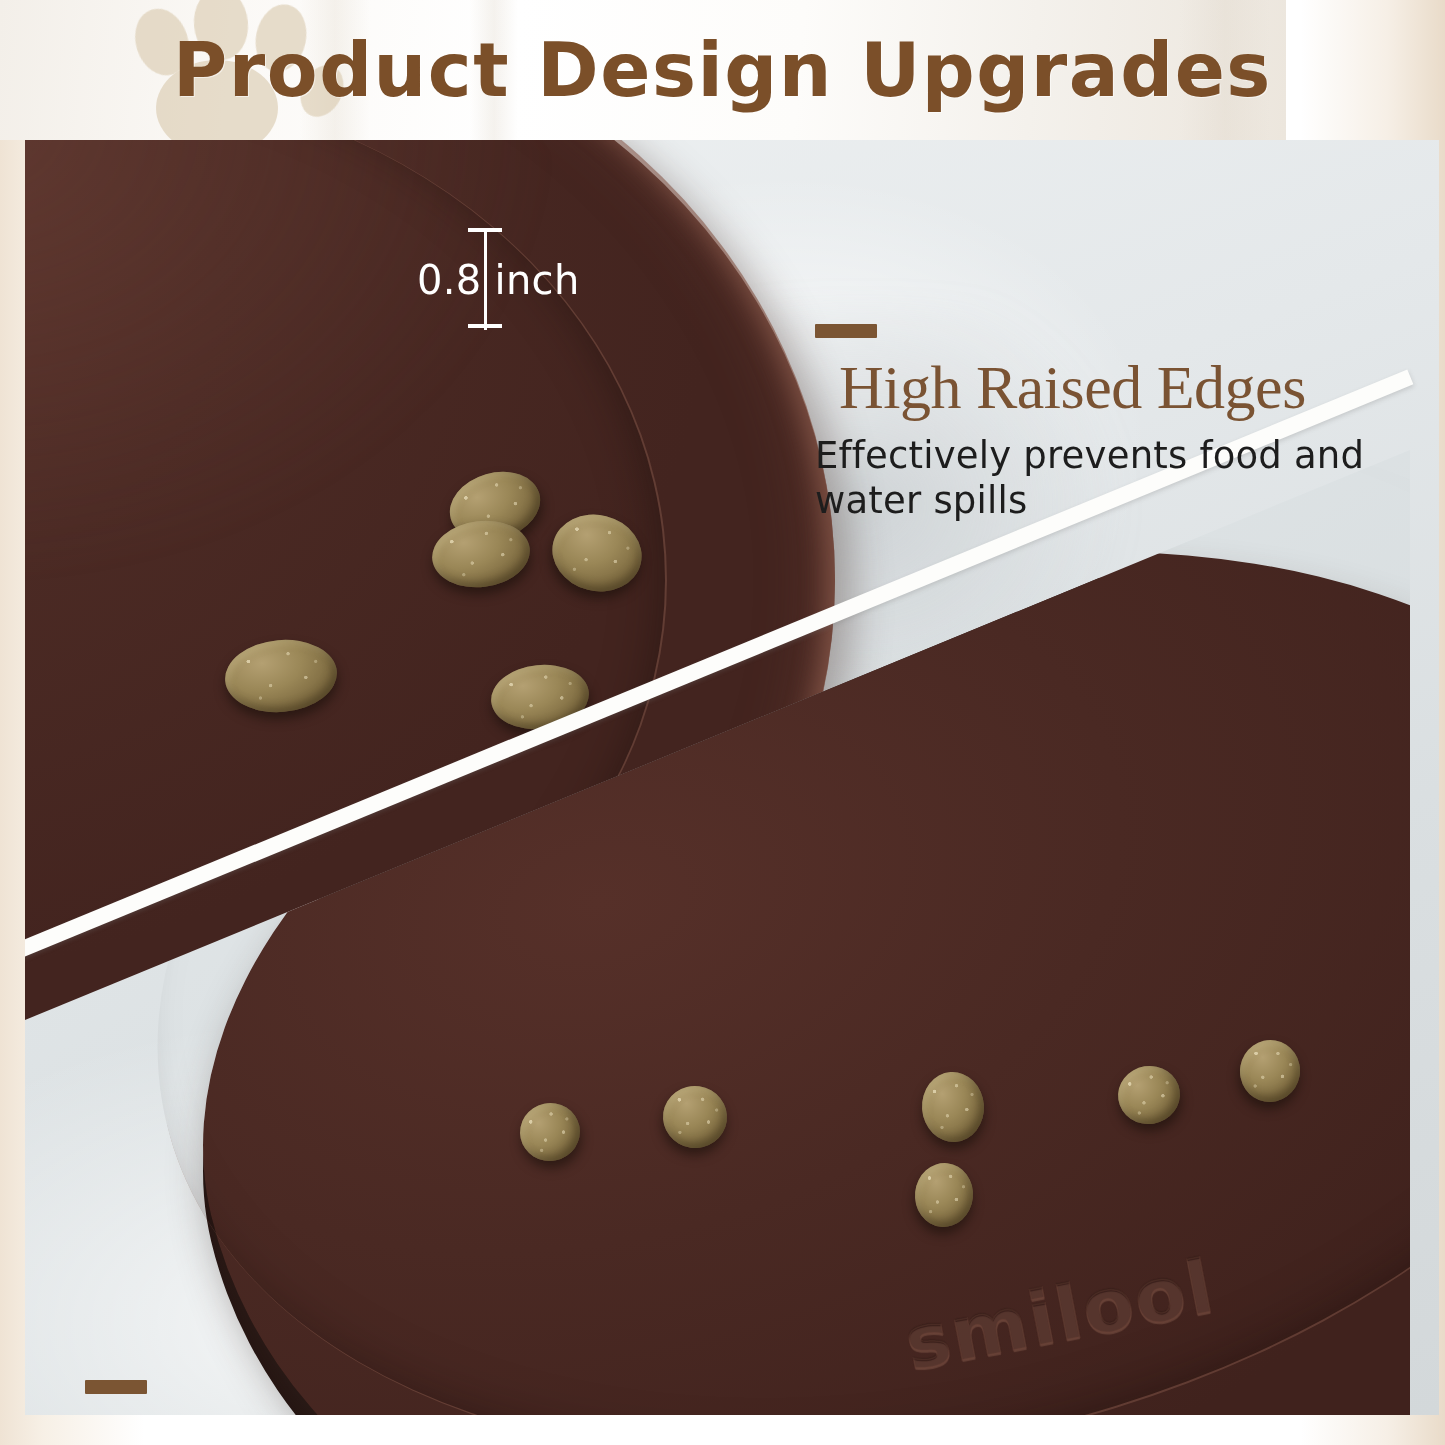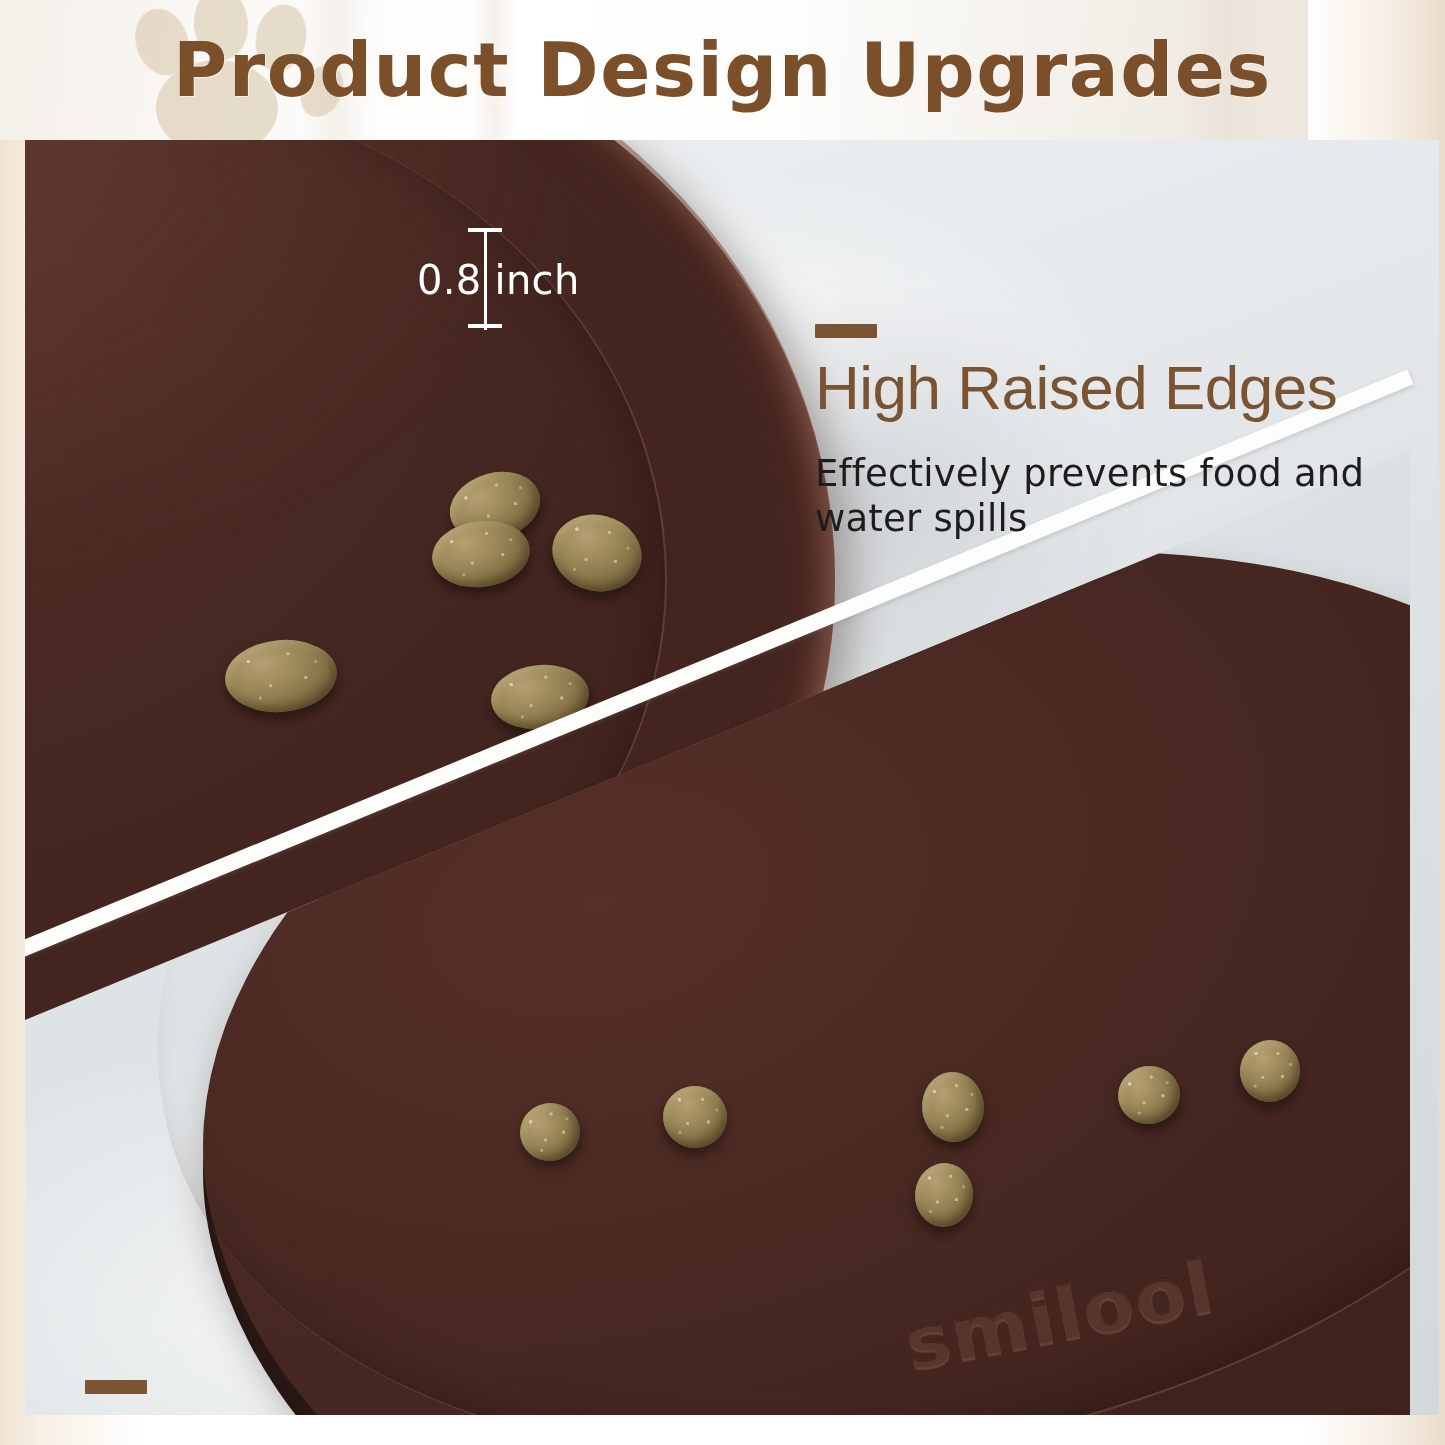--- a/index.html
+++ b/index.html
@@ -3,21 +3,21 @@
 <meta charset="utf-8">
 <style>
   html,body{margin:0;padding:0;background:#ffffff;}
   body{width:1445px;height:1445px;overflow:hidden;font-family:"Liberation Sans",sans-serif;}
 
   #stage{position:relative;width:1445px;height:1445px;overflow:hidden;
          background:linear-gradient(90deg,#efe3d4 0%,#f7f0e6 3%,#ffffff 10%,#ffffff 90%,#f6efe6 96%,#e9dbc9 100%);}
 
   
   #header{position:absolute;left:0;top:0;width:1286px;height:140px;overflow:hidden;
-          background:linear-gradient(95deg,#f3efe9 0%,#fbf9f6 18%,#ffffff 40%,#fdfcfa 62%,#f4f1ec 80%,#ece6dd 100%);padding-left:22px;}
+          background:linear-gradient(95deg,#f3efe9 0%,#fbf9f6 18%,#ffffff 40%,#fdfcfa 62%,#f4f1ec 80%,#ece6dd 100%);}
   
   #header .streak{position:absolute;top:0;height:140px;opacity:.5;}
   .s1{left:300px;width:70px;background:linear-gradient(90deg,rgba(228,220,208,0),rgba(222,212,196,.55),rgba(228,220,208,0));}
   .s2{left:470px;width:48px;background:linear-gradient(90deg,rgba(230,222,210,0),rgba(214,203,186,.5),rgba(230,222,210,0));}
   .s3{left:1180px;width:90px;background:linear-gradient(90deg,rgba(232,225,214,0),rgba(216,205,190,.45),rgba(232,225,214,0));}
 
   
   #paw{position:absolute;left:120px;top:-14px;width:215px;height:170px;opacity:.60;}
   #paw div{position:absolute;background:#d9c9ad;border-radius:50%;filter:blur(0.4px);}
   .toe-a{left:16px;  top:22px;  width:52px;height:68px;transform:rotate(-18deg);}
@@ -127,28 +127,28 @@
   #brand{position:absolute;left:880px;top:1125px;width:380px;height:110px;
       transform:rotate(-11deg);
       font-family:"DejaVu Sans","Liberation Sans",sans-serif;
       font-size:74px;font-weight:bold;letter-spacing:2px;
       color:rgba(86,50,42,.35);
       text-shadow:0 2px 1px rgba(150,104,88,.40), 0 -1px 1px rgba(28,14,11,.55);
       -webkit-text-stroke:1.5px rgba(120,76,64,.30);}
 
   
   .dash{width:62px;height:14px;background:#7b5533;border-radius:1px;}
-  .head-line{font-family:Liberation Sans, sans-serif;
-             font-size:60px;font-weight:400;color:#7a5333;letter-spacing:-.5px;white-space:nowrap;}
+  .head-line{font-family:Liberation Serif, serif;
+             font-size:60px;font-weight:400;color:#7a5333;letter-spacing:-.5px;white-space:nowrap;margin-left:24px;}
   .sub-line{font-family:"DejaVu Sans","Liberation Sans",sans-serif;
             font-size:37px;color:#1d1d1d;line-height:1.22;letter-spacing:.2px;}
 
   #block-edges{position:absolute;left:790px;top:184px;width:620px;}
   #block-edges .head-line{margin-top:14px;font-size:62px;}
-  #block-edges .sub-line{margin-top:28px;}
+  #block-edges .sub-line{margin-top:10px;}
 
   #block-clean{position:absolute;left:60px;top:1240px;width:1200px;}
   #block-clean .head-line{margin-top:12px;font-size:62px;}
   #block-clean .accent{color:#a6794c;}
 </style>
 </head>
 <body>
 
 <div id="stage">
 

